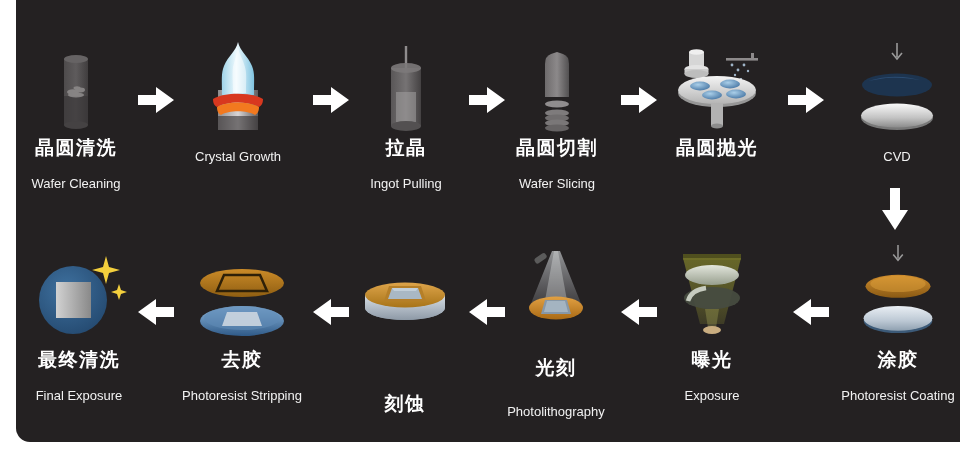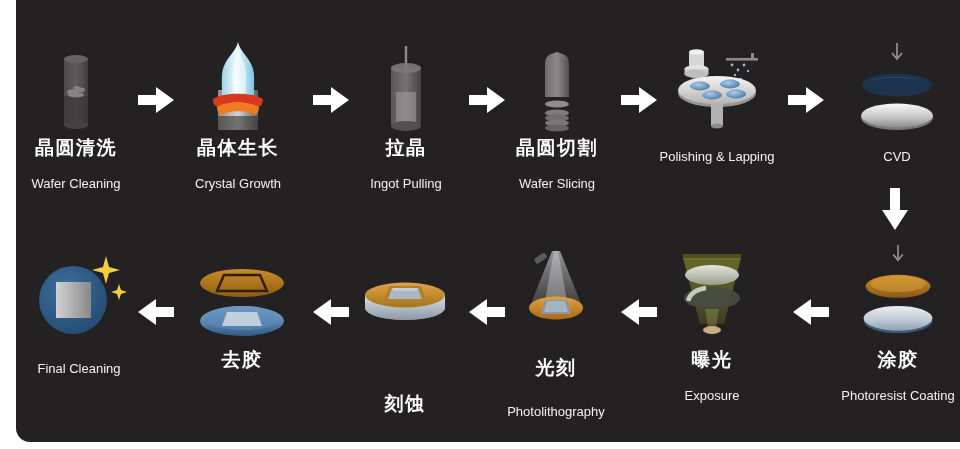--- a/index.html
+++ b/index.html
@@ -69,21 +69,20 @@
           </linearGradient>
         </defs>
         <rect x="8" y="50" width="40" height="40" fill="url(#gCryBase)"></rect>
         <rect x="8" y="76" width="40" height="14" fill="#343132" opacity="0.6"></rect>
         <path d="M28,2 C30,11 38,16 42,26 C45,33 44,40 44,55 L12,55 C12,40 11,33 14,26 C18,16 26,11 28,2 Z" fill="url(#gCry)"></path>
         <path d="M28,7 C29,14 33,19 35,27 C37,34 36,41 36,53 L23,53 C23,41 22,34 23,27 C25,19 27,14 28,7 Z" fill="#ffffff" opacity="0.5"></path>
         <path d="M3,59 C14,52 42,52 53,59 C53,64 51,66 49,67 C39,61 17,61 7,67 C5,66 3,64 3,59 Z" fill="#d8381f"></path>
         <path d="M7,67 C17,61 39,61 49,67 C49,72 47,74 45,75 C37,70 19,70 11,75 C9,74 7,72 7,67 Z" fill="#f2791f"></path>
       </svg>
     </div>
-    <div class="zh">晶体生长</div>
     <div class="en">Crystal Growth</div>
   </div>
 
   <div class="stage" style="left:305px; top:32px;">
     <div class="icon-area">
       <svg width="36" height="86" viewBox="0 0 36 86">
         <defs>
             <linearGradient id="gIng" x1="0" y1="0" x2="1" y2="0">
           <stop offset="0" stop-color="#5c595a"></stop>
               <stop offset="0.5" stop-color="#7a7778"></stop>
@@ -154,21 +153,21 @@
         <ellipse cx="43" cy="49" rx="39" ry="14" fill="#969696"></ellipse>
         <ellipse cx="43" cy="46" rx="39" ry="14" fill="url(#gPlat)"></ellipse>
         <ellipse cx="26" cy="42" rx="10" ry="4.4" fill="url(#gWaf)"></ellipse>
         <ellipse cx="56" cy="40" rx="10" ry="4.4" fill="url(#gWaf)"></ellipse>
         <ellipse cx="38" cy="51" rx="10" ry="4.4" fill="url(#gWaf)"></ellipse>
         <ellipse cx="62" cy="50" rx="10" ry="4.4" fill="url(#gWaf)"></ellipse>
         <rect x="37" y="59" width="12" height="23" fill="#b2b2b2"></rect>
         <ellipse cx="43" cy="82" rx="6" ry="2.4" fill="#8c8c8c"></ellipse>
       </svg>
     </div>
-    <div class="en">Polishing &amp; Lapping</div>
+    <div class="zh">晶圆抛光</div>
   </div>
 
   <div class="stage" style="left:796px; top:32px;">
     <div class="icon-area">
       <svg class="thin-arrow" width="14" height="22" viewBox="0 0 14 22">
         <path d="M7,1 V15 M2,11 L7,17 L12,11" stroke="#9a9a9a" stroke-width="1.6" fill="none"></path>
       </svg>
       <svg width="78" height="62" viewBox="0 0 78 62">
         <defs>
             <linearGradient id="gSil" x1="0" y1="0" x2="0" y2="1">
@@ -198,21 +197,22 @@
             <stop offset="0" stop-color="#d2d2d2"></stop>
               <stop offset="1" stop-color="#898989"></stop>
           </linearGradient>
         </defs>
         <circle cx="44" cy="52" r="34" fill="url(#gFc)"></circle>
         <rect x="27" y="34" width="35" height="36" fill="url(#gSq)"></rect>
         <path d="M77,8 L80,19 L91,22 L80,25 L77,36 L74,25 L63,22 L74,19 Z" fill="#f3cf3d"></path>
         <path d="M90,36 L92,42 L98,44 L92,46 L90,52 L88,46 L82,44 L88,42 Z" fill="#f3cf3d"></path>
       </svg>
     </div>
-    <div class="en">Final Cleaning</div>
+    <div class="zh">最终清洗</div>
+    <div class="en">Final Exposure</div>
   </div>
 
   <div class="stage" style="left:141px; top:244px;text-align:center;">
     <div class="icon-area">
       <svg width="92" height="74" viewBox="0 0 92 74" style="margin-bottom:4px">
         <defs>
           <linearGradient id="gSbr" x1="0" y1="0" x2="0" y2="1">
             <stop offset="0" stop-color="#cb8b28"></stop>
               <stop offset="1" stop-color="#8f5e12"></stop>
           </linearGradient>
@@ -222,20 +222,21 @@
           </linearGradient>
         </defs>
         <ellipse cx="46" cy="17" rx="42" ry="14" fill="url(#gSbr)"></ellipse>
         <polygon points="28,9 64,9 71,25 21,25" fill="none" stroke="#2e2008" stroke-width="2.5"></polygon>
         <ellipse cx="46" cy="55" rx="42" ry="15" fill="url(#gSbl)"></ellipse>
         <ellipse cx="46" cy="52" rx="38" ry="12" fill="#5d88b4" opacity="0.65"></ellipse>
         <polygon points="31,46 61,46 66,60 26,60" fill="#ccd6e0" opacity="0.9"></polygon>
       </svg>
     </div>
     <div class="zh">去胶</div>
+    <div class="en">Photoresist Stripping</div>
   </div>
 
   <div class="stage" style="left:304px; top:244px;gap:44px;">
     <div class="icon-area">
       <svg width="90" height="48" viewBox="0 0 90 48" style="margin-bottom:22px">
         <defs>
           <linearGradient id="gEtop" x1="0" y1="0" x2="0" y2="1">
             <stop offset="0" stop-color="#dda44a"></stop>
               <stop offset="1" stop-color="#a87418"></stop>
           </linearGradient>

